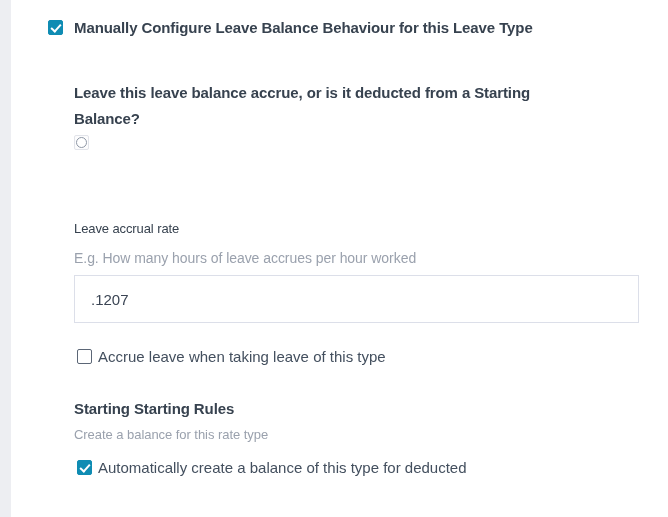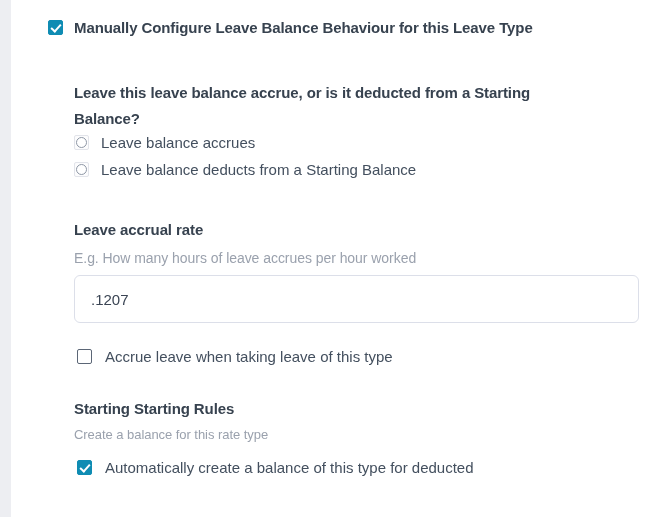--- a/index.html
+++ b/index.html
@@ -146,62 +146,62 @@
     color: #434f5e;
     line-height: 21px;
     margin-left: 12px;
     white-space: nowrap;
   }
 
   .field-label {
     position: absolute;
     top: 221px;
     left: 0;
-    font-size: 15px;
-    font-weight: bold;
+    font-size: 13px;
+    font-weight: normal;
     color: #37424f;
     letter-spacing: -0.1px;
   }
   .field-help {
     position: absolute;
     top: 250px;
     left: 0;
     font-size: 14px;
     color: #9aa1ad;
     letter-spacing: -0.05px;
   }
   .text-input {
     position: absolute;
     top: 275px;
     left: 0;
     width: 565px;
     height: 48px;
     box-sizing: border-box;
     border: 1px solid #dcdfe9;
-    border-radius: 6px;
+    border-radius: 0;
     background: #ffffff;
     font-family: "Liberation Sans", sans-serif;
     font-size: 15px;
     color: #3b4554;
     padding: 0 0 0 16px;
     outline: none;
   }
   .text-input::placeholder { color: #b6bcc6; }
 
   .cb-row {
     position: absolute;
     left: 3px;
     display: flex;
     align-items: flex-start;
   }
   .cb-row .label {
     font-size: 15px;
     color: #434f5e;
     line-height: 19px;
-    margin-left: 13px;
+    margin-left: 6px;
     white-space: nowrap;
   }
   .cb-row.accrue { top: 347px; }
   .cb-row.auto-create { top: 458px; }
 
   .section-title {
     position: absolute;
     top: 400px;
     left: 0;
     font-size: 15px;
@@ -232,25 +232,20 @@
       <span class="label">Manually Configure Leave Balance Behaviour for this Leave Type</span>
     </div>
 
     <div class="block">
 
       <div class="q-heading">Leave this leave balance accrue, or is it deducted from a Starting Balance?</div>
 
       <div class="radio-list">
         <div class="radio-row">
           <span class="radio"></span>
-          <span class="label">Leave balance accrues</span>
-        </div>
-        <div class="radio-row">
-          <span class="radio"></span>
-          <span class="label">Leave balance deducts from a Starting Balance</span>
         </div>
       </div>
 
       <div class="field-label">Leave accrual rate</div>
       <div class="field-help">E.g. How many hours of leave accrues per hour worked</div>
       <input class="text-input" type="text" value=".1207" style="">
 
       <div class="cb-row accrue">
         <span class="cb unchecked"></span>
         <span class="label">Accrue leave when taking leave of this type</span>

